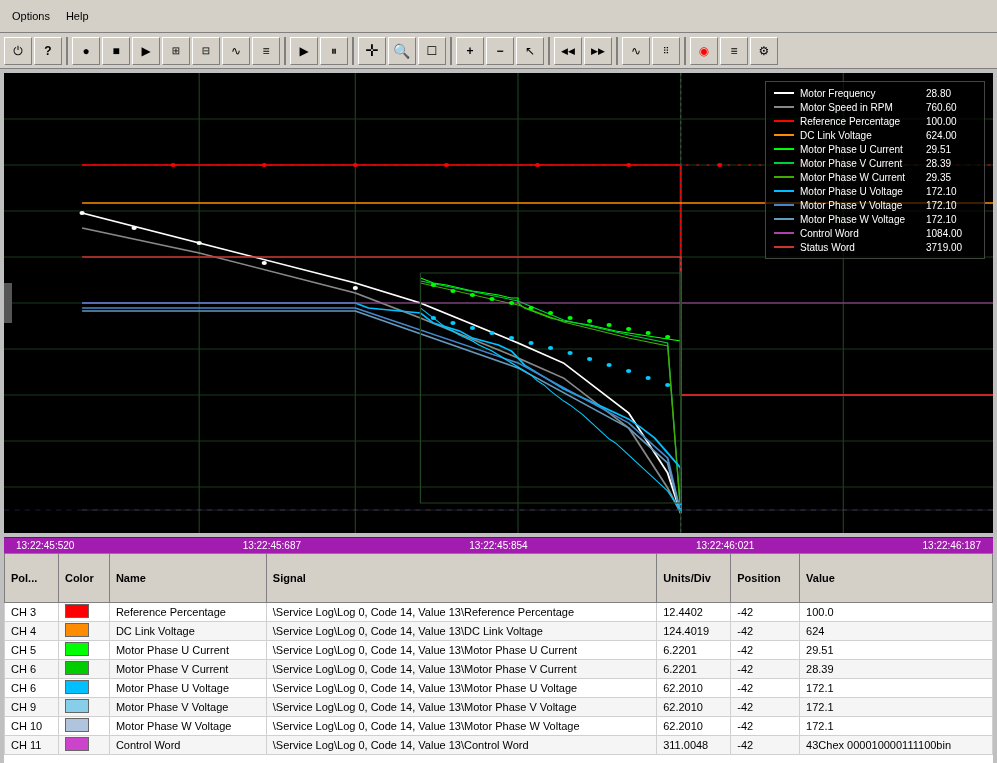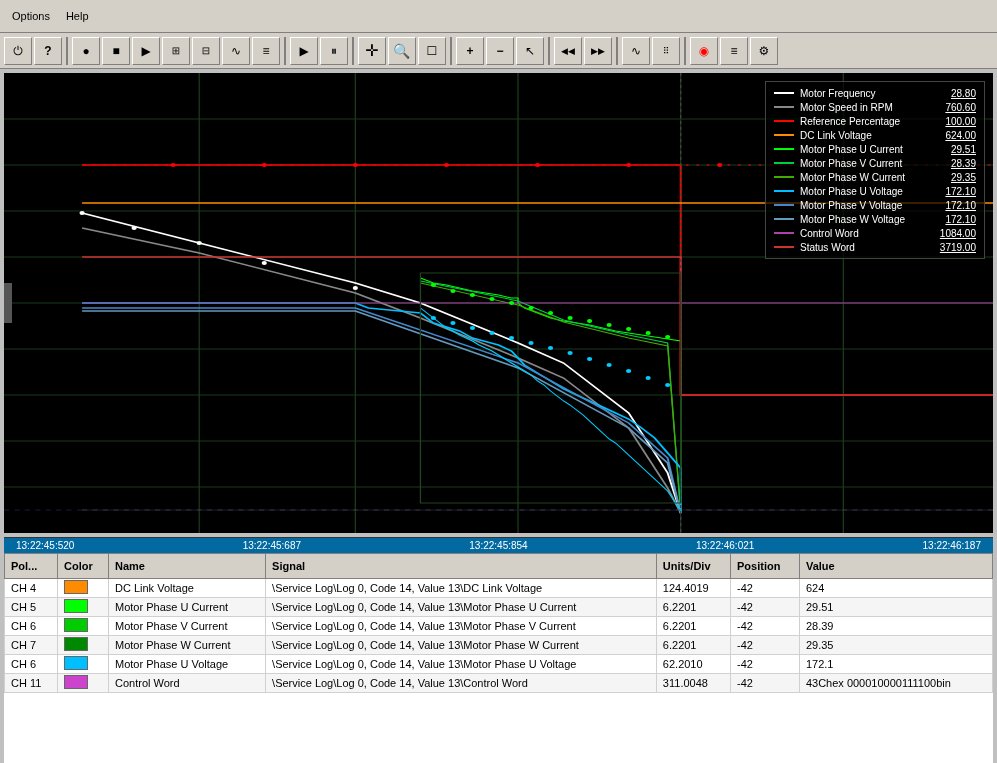--- a/index.html
+++ b/index.html
@@ -78,21 +78,21 @@
       gap: 6px;
       height: 14px;
       color: #ffffff;
     }
     .legend-color {
       width: 20px;
       height: 2px;
       flex-shrink: 0;
     }
     .legend-name { flex: 1; font-size: 10px; }
-    .legend-value { font-size: 10px; text-align: right; min-width: 50px; text-decoration: underline; }
+    .legend-value { font-size: 10px; min-width: 50px; }
     
     
     .time-axis {
       background: #000;
       color: #fff;
       font-size: 10px;
       display: flex;
       justify-content: space-between;
       padding: 2px 8px;
       border-top: 1px solid #333;
@@ -107,21 +107,21 @@
       margin: 0 4px 4px 4px;
     }
     .data-table {
       width: 100%;
       border-collapse: collapse;
       font-size: 11px;
     }
     .data-table th {
       background: #d4d0c8;
       border: 1px solid #808080;
-      padding: 6px 6px;
+      padding: 18px 6px;
       text-align: left;
       font-weight: bold;
       position: sticky;
       top: 0;
       z-index: 10;
     }
     .data-table td {
       border: 1px solid #d0d0d0;
       padding: 1px 6px;
       white-space: nowrap;
@@ -372,21 +372,21 @@
         <span class="legend-value">1084.00</span>
       </div>
       <div class="legend-item">
         <div class="legend-color" style="background:#cc3333;"></div>
         <span class="legend-name">Status Word</span>
         <span class="legend-value">3719.00</span>
       </div>
     </div>
   </div>
 
-  <div class="time-axis" style="margin: 0 4px; background:#0369a1; color:#fff; font-size:10px; display:flex; justify-content:space-between; padding:2px 12px;">
+  <div class="time-axis" style="margin: 0 4px; background:#a21caf; color:#fff; font-size:10px; display:flex; justify-content:space-between; padding:2px 12px;">
     <span>13:22:45:520</span>
     <span>13:22:45:687</span>
     <span>13:22:45:854</span>
     <span>13:22:46:021</span>
     <span>13:22:46:187</span>
   </div>
 
   <div class="data-table-container">
     <table class="data-table">
       <thead>
@@ -395,20 +395,29 @@
           <th>Color</th>
           <th>Name</th>
           <th>Signal</th>
           <th>Units/Div</th>
           <th>Position</th>
           <th>Value</th>
         </tr>
       </thead>
       <tbody id="table-body">
           <tr>
+    <td>CH 3</td>
+    <td><span class="color-swatch" style="background:#ff0000;"></span></td>
+    <td>Reference Percentage</td>
+    <td>\Service Log\Log 0, Code 14, Value 13\Reference Percentage</td>
+    <td>12.4402</td>
+    <td>-42</td>
+    <td>100.0</td>
+  </tr>
+          <tr>
     <td>CH 4</td>
     <td><span class="color-swatch" style="background:#ff8c00;"></span></td>
     <td>DC Link Voltage</td>
     <td>\Service Log\Log 0, Code 14, Value 13\DC Link Voltage</td>
     <td>124.4019</td>
     <td>-42</td>
     <td>624</td>
   </tr>
           <tr>
     <td>CH 5</td>
@@ -422,38 +431,47 @@
           <tr>
     <td>CH 6</td>
     <td><span class="color-swatch" style="background:#00cc00;"></span></td>
     <td>Motor Phase V Current</td>
     <td>\Service Log\Log 0, Code 14, Value 13\Motor Phase V Current</td>
     <td>6.2201</td>
     <td>-42</td>
     <td>28.39</td>
   </tr>
           <tr>
-    <td>CH 7</td>
-    <td><span class="color-swatch" style="background:#008800;"></span></td>
-    <td>Motor Phase W Current</td>
-    <td>\Service Log\Log 0, Code 14, Value 13\Motor Phase W Current</td>
-    <td>6.2201</td>
-    <td>-42</td>
-    <td>29.35</td>
-  </tr>
-          <tr>
     <td>CH 6</td>
     <td><span class="color-swatch" style="background:#00bfff;"></span></td>
     <td>Motor Phase U Voltage</td>
     <td>\Service Log\Log 0, Code 14, Value 13\Motor Phase U Voltage</td>
     <td>62.2010</td>
     <td>-42</td>
     <td>172.1</td>
   </tr>
           <tr>
+    <td>CH 9</td>
+    <td><span class="color-swatch" style="background:#87ceeb;"></span></td>
+    <td>Motor Phase V Voltage</td>
+    <td>\Service Log\Log 0, Code 14, Value 13\Motor Phase V Voltage</td>
+    <td>62.2010</td>
+    <td>-42</td>
+    <td>172.1</td>
+  </tr>
+          <tr>
+    <td>CH 10</td>
+    <td><span class="color-swatch" style="background:#b0c4de;"></span></td>
+    <td>Motor Phase W Voltage</td>
+    <td>\Service Log\Log 0, Code 14, Value 13\Motor Phase W Voltage</td>
+    <td>62.2010</td>
+    <td>-42</td>
+    <td>172.1</td>
+  </tr>
+          <tr>
     <td>CH 11</td>
     <td><span class="color-swatch" style="background:#cc44cc;"></span></td>
     <td>Control Word</td>
     <td>\Service Log\Log 0, Code 14, Value 13\Control Word</td>
     <td>311.0048</td>
     <td>-42</td>
     <td>43Chex 000010000111100bin</td>
   </tr>
         </tbody>
     </table>

